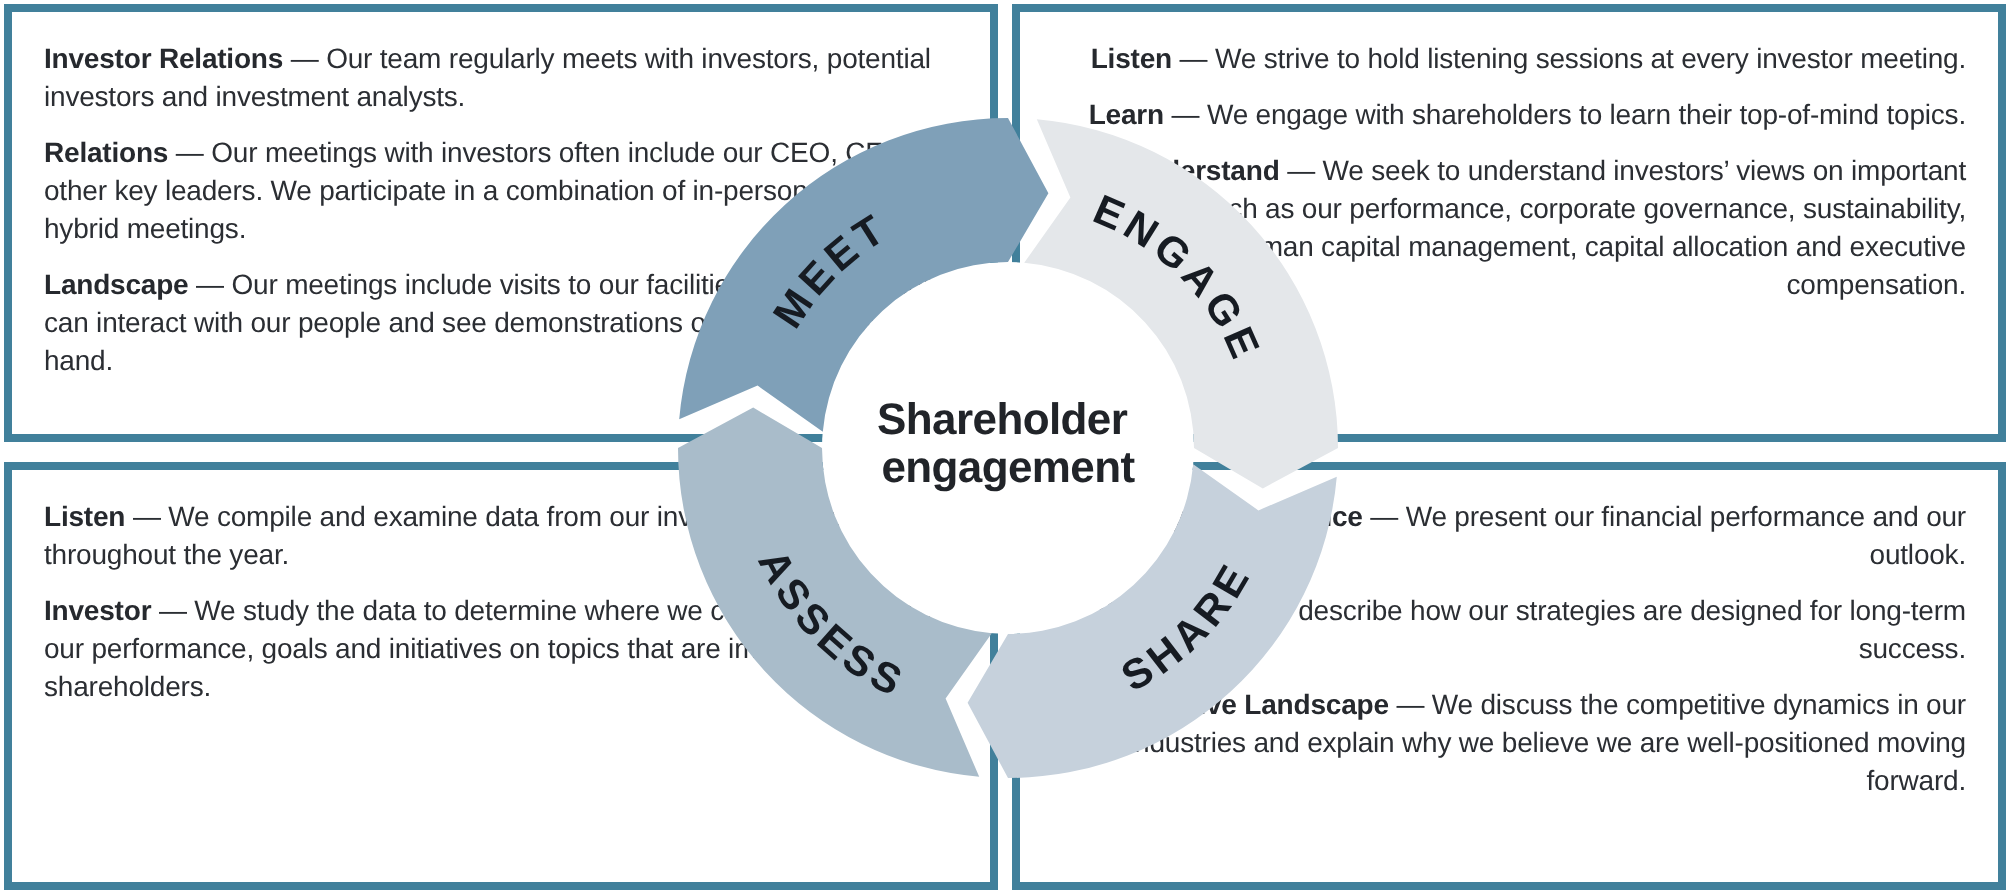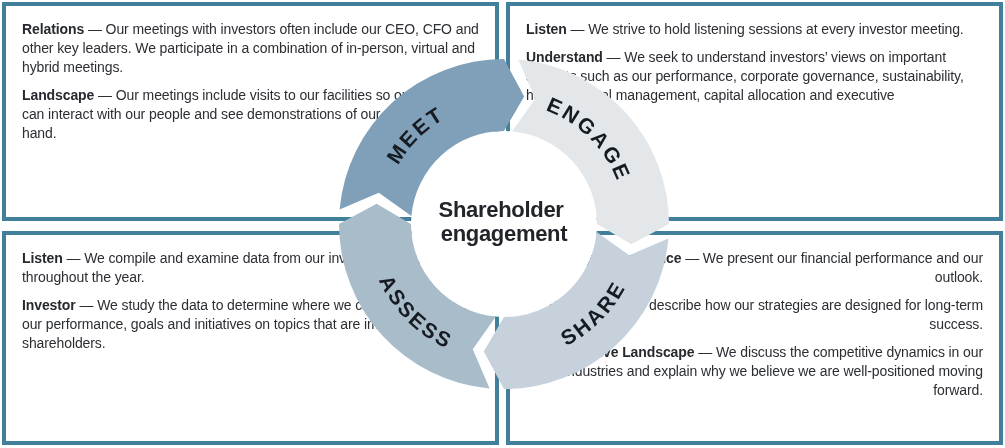--- a/index.html
+++ b/index.html
@@ -19,21 +19,21 @@
     background: #ffffff;
     padding: 14px 16px;
     font-size: 14px;
     line-height: 19px;
     letter-spacing: -0.1px;
   }
   .panel p { margin: 0 0 9px 0; }
   .panel p:last-child { margin-bottom: 0; }
   .panel b { font-weight: 700; color: #26292e; }
   .panel-tl { left: 2px;   top: 2px;   width: 497px; height: 219px; text-align: left; }
-  .panel-tr { left: 506px; top: 2px;   width: 497px; height: 219px; }
+  .panel-tr { left: 506px; top: 2px;   width: 497px; height: 219px; text-align: right; }
   .panel-bl { left: 2px;   top: 231px; width: 497px; height: 214px; text-align: left; }
   .panel-br { left: 506px; top: 231px; width: 497px; height: 214px; text-align: right; }
   .cycle {
     position: absolute;
     left: 334px;
     top: 54px;
     width: 340px;
     height: 340px;
   }
   .arc-label {
@@ -52,26 +52,28 @@
     fill: #212429;
     text-anchor: middle;
   }
 </style>
 </head>
 <body>
 
 <div class="stage">
 
   <div class="panel panel-tl">
+    <p><b>Investor Relations</b> <span>— Our team regularly meets with investors, potential investors and investment analysts.</span></p>
     <p><b>Relations</b> <span>— Our meetings with investors often include our CEO, CFO and other key leaders. We participate in a combination of in-person, virtual and hybrid meetings.</span></p>
     <p><b>Landscape</b> <span>— Our meetings include visits to our facilities so our investors can interact with our people and see demonstrations of our products first-hand.</span></p>
   </div>
 
   <div class="panel panel-tr">
     <p><b>Listen</b> <span>— We strive to hold listening sessions at every investor meeting.</span></p>
+    <p><b>Learn</b> <span>— We engage with shareholders to learn their top-of-mind topics.</span></p>
     <p><b>Understand</b> <span>— We seek to understand investors’ views on important subjects such as our performance, corporate governance, sustainability, human capital management, capital allocation and executive compensation.</span></p>
   </div>
 
   <div class="panel panel-bl">
     <p><b>Listen</b> <span>— We compile and examine data from our investor interactions throughout the year.</span></p>
     <p><b>Investor</b> <span>— We study the data to determine where we can better discuss our performance, goals and initiatives on topics that are important to our shareholders.</span></p>
   </div>
 
   <div class="panel panel-br">
     <p><b>Company Performance</b> <span>— We present our financial performance and our outlook.</span></p>

